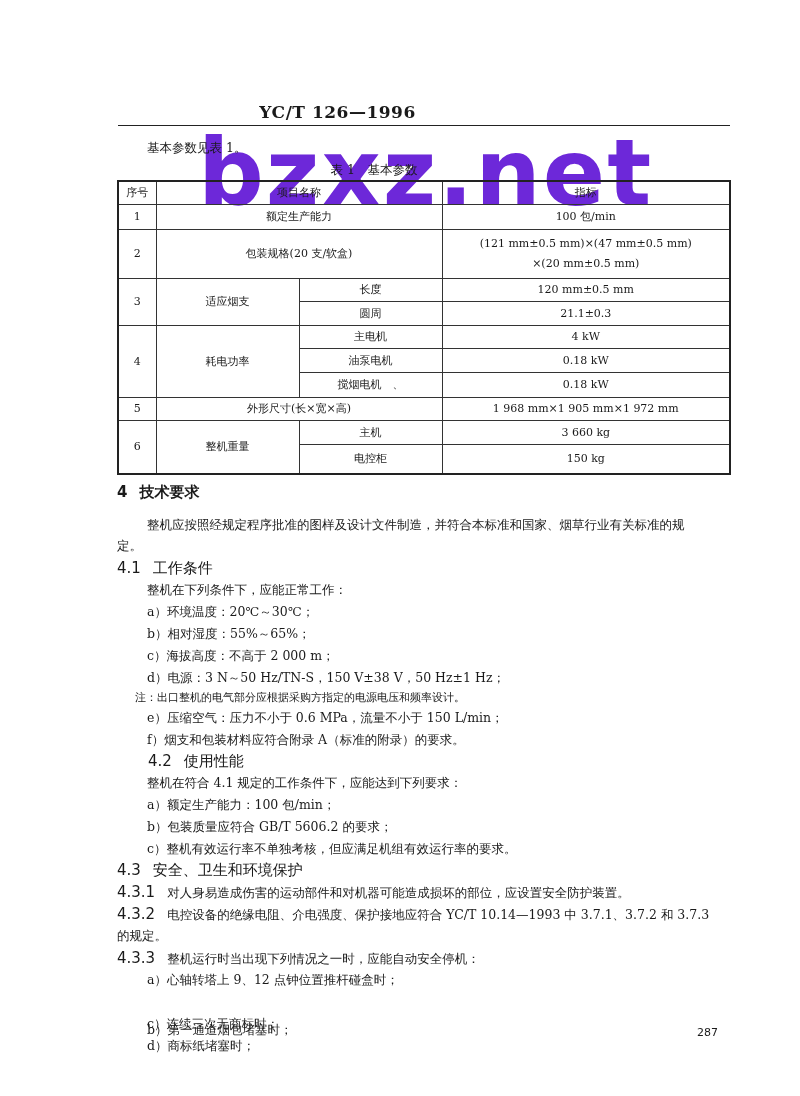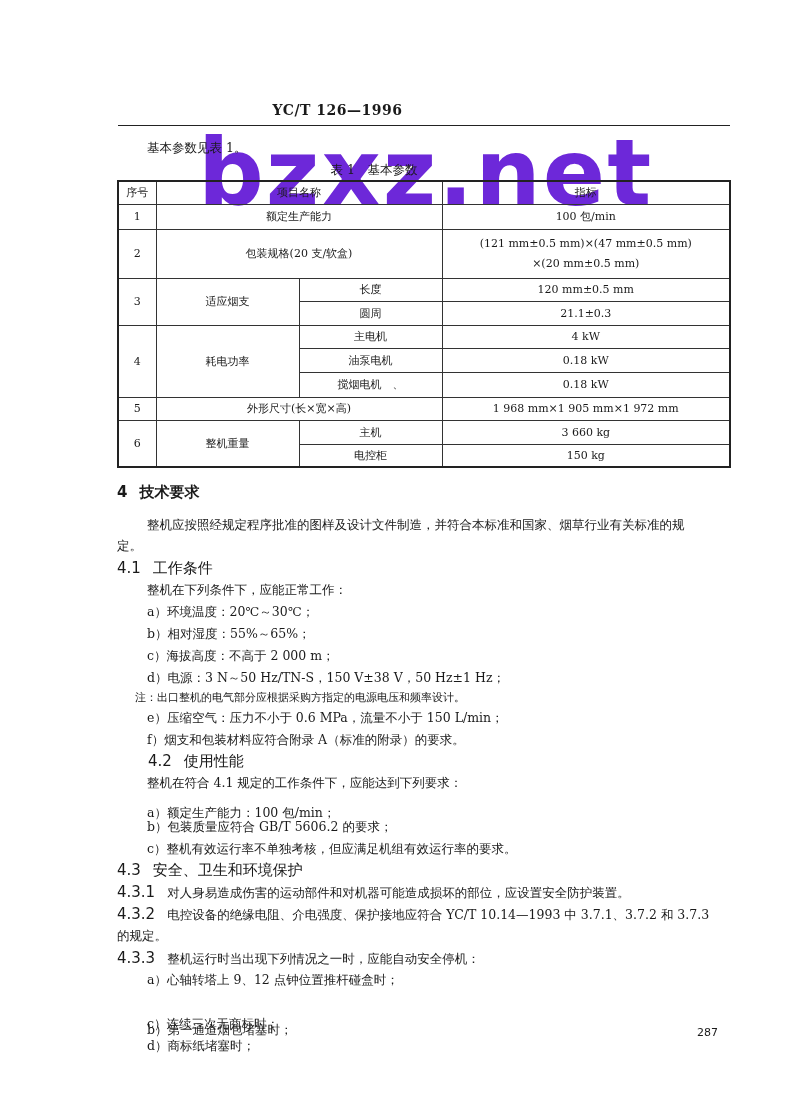--- a/index.html
+++ b/index.html
@@ -3,21 +3,21 @@
 <meta charset="utf-8">
 <style>
   html, body { margin:0; padding:0; }
   body {
     width:800px; height:1096px; background:#ffffff; position:relative; overflow:hidden;
     font-family:"DejaVu Serif", "Liberation Serif", serif; color:#1a1a1a;
   }
   .abs { position:absolute; }
   .header-code {
     left:0; width:675px; top:102px; text-align:center;
-    font-size:14px; font-weight:bold; letter-spacing:0.5px;
+    font-size:17px; font-weight:bold; letter-spacing:0.5px;
   }
   .header-rule { left:118px; top:125px; width:612px; height:1px; background:#222; }
   .watermark {
     left:198px; top:128px; font-family:"DejaVu Sans", "Liberation Sans", sans-serif;
     font-weight:bold; font-size:92px; color:#6d28d9; letter-spacing:2px; line-height:1;
     z-index:0;
   }
   .txt { font-size:12.5px; line-height:16px; white-space:nowrap; z-index:1; }
   .sec { font-family:"DejaVu Sans", "Liberation Sans", sans-serif; font-size:15px; }
   .bold { font-weight:bold; }
@@ -99,21 +99,21 @@
     <td>5</td>
     <td colspan="2">外形尺寸(长×宽×高)</td>
     <td>1 968 mm×1 905 mm×1 972 mm</td>
   </tr>
   <tr style="height:24px">
     <td rowspan="2">6</td>
     <td rowspan="2">整机重量</td>
     <td>主机</td>
     <td>3 660 kg</td>
   </tr>
-  <tr style="height:23px">
+  <tr style="height:30px">
     <td>电控柜</td>
     <td>150 kg</td>
   </tr>
 </tbody>
   </table>
 
 <div class="abs txt sec bold" style="left:117px;top:484px;">
   <span>4</span><span style="display:inline-block;width:12px"></span><span>技术要求</span>
 </div>
 <div class="abs txt" style="left:147px;top:517px;">整机应按照经规定程序批准的图样及设计文件制造，并符合本标准和国家、烟草行业有关标准的规</div>
@@ -128,21 +128,21 @@
 <div class="abs txt" style="left:147px;top:648px;">c）海拔高度：不高于 2 000 m；</div>
 <div class="abs txt" style="left:147px;top:670px;">d）电源：3 N～50 Hz/TN-S，150 V±38 V，50 Hz±1 Hz；</div>
 <div class="abs txt note" style="left:135px;top:690px;">注：出口整机的电气部分应根据采购方指定的电源电压和频率设计。</div>
 <div class="abs txt" style="left:147px;top:710px;">e）压缩空气：压力不小于 0.6 MPa，流量不小于 150 L/min；</div>
 <div class="abs txt" style="left:147px;top:732px;">f）烟支和包装材料应符合附录 A（标准的附录）的要求。</div>
 
 <div class="abs txt sec" style="left:117px;top:753px;margin-left:31px;">
   <span>4.2</span><span style="display:inline-block;width:12px"></span><span>使用性能</span>
 </div>
 <div class="abs txt" style="left:147px;top:775px;">整机在符合 4.1 规定的工作条件下，应能达到下列要求：</div>
-<div class="abs txt" style="left:147px;top:797px;margin-top:8px;">a）额定生产能力：100 包/min；</div>
+<div class="abs txt" style="left:147px;top:797px;">a）额定生产能力：100 包/min；</div>
 <div class="abs txt" style="left:147px;top:819px;">b）包装质量应符合 GB/T 5606.2 的要求；</div>
 <div class="abs txt" style="left:147px;top:841px;">c）整机有效运行率不单独考核，但应满足机组有效运行率的要求。</div>
 
 <div class="abs txt sec" style="left:117px;top:862px;">
   <span>4.3</span><span style="display:inline-block;width:12px"></span><span>安全、卫生和环境保护</span>
 </div>
 <div class="abs txt" style="left:117px;top:884px;">
   <span class="sec">4.3.1</span><span style="display:inline-block;width:12px"></span><span>对人身易造成伤害的运动部件和对机器可能造成损坏的部位，应设置安全防护装置。</span>
 </div>
 <div class="abs txt" style="left:117px;top:906px;">

